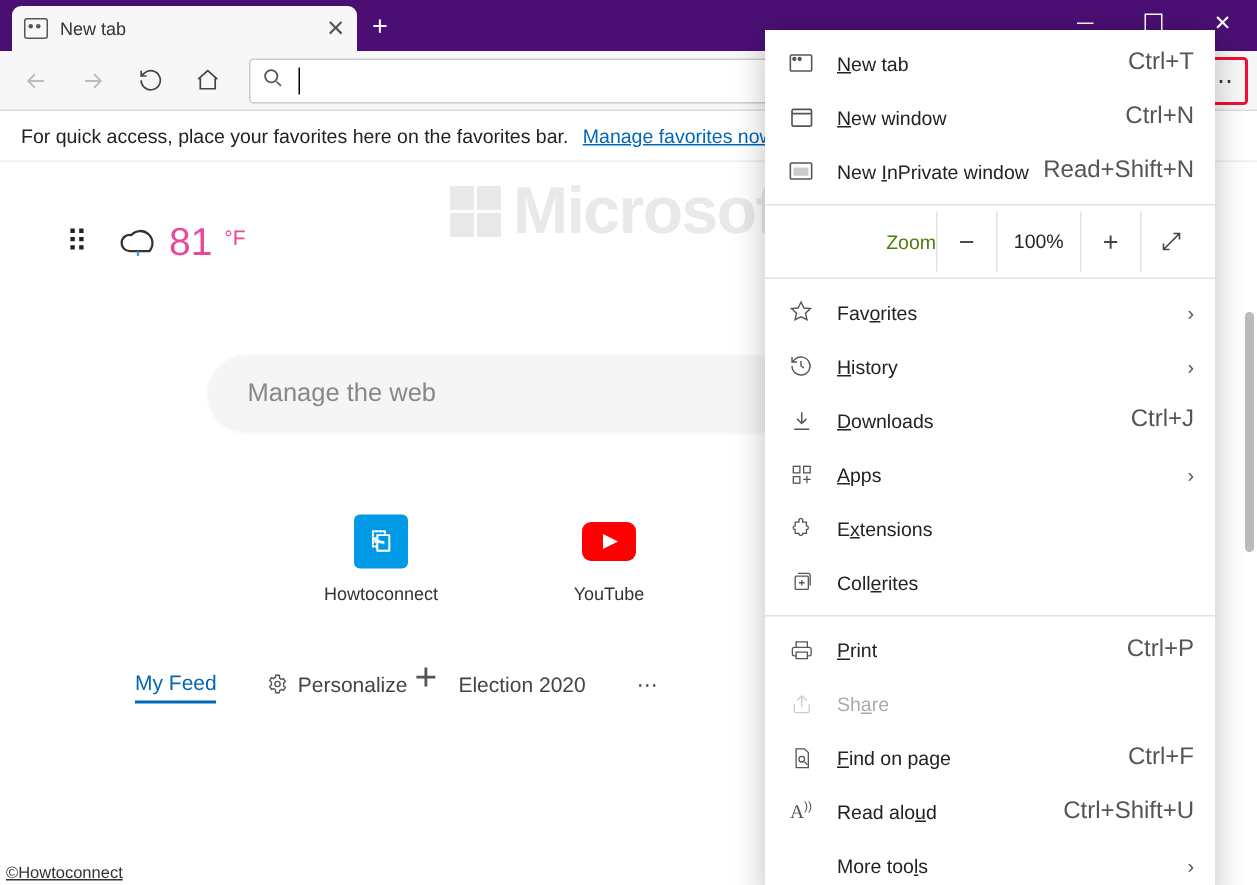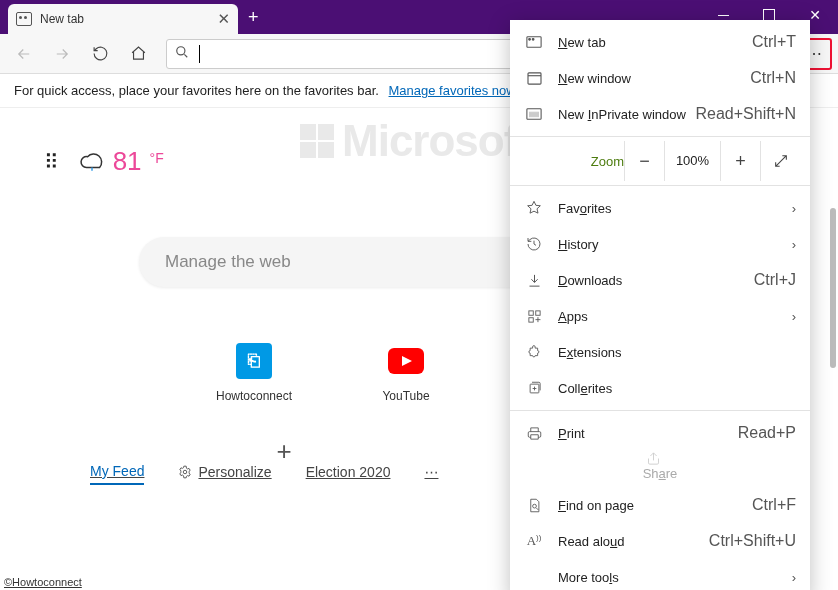--- a/index.html
+++ b/index.html
@@ -49,34 +49,34 @@
   
   .sites { display: flex; gap: 64px; margin: 56px 0 0 180px; }
   .site { display: flex; flex-direction: column; align-items: center; gap: 10px; font-size: 12px; color: #333; width: 88px; cursor: pointer; }
   .site .ico { width: 36px; height: 36px; display: flex; align-items: center; justify-content: center; border-radius: 4px; }
   .site .ico.h { background: #0099e5; color: #fff; font-weight: bold; font-size: 16px; }
   .site .ico.y { background: #fff; }
   .site .ico.y svg { width: 36px; height: 26px; }
   .site .lbl { text-align: left; white-space: nowrap; overflow: hidden; text-overflow: ellipsis; max-width: 100px; }
   .site.add .ico { font-size: 26px; color: #555; }
   
-  .feedtabs { position: absolute; bottom: 2px; left: 90px; display: flex; gap: 34px; font-size: 14px; color: #444; align-items: center; text-decoration: underline; }
+  .feedtabs { position: absolute; bottom: 18px; left: 90px; display: flex; gap: 34px; font-size: 14px; color: #444; align-items: center; }
   .feedtab { cursor: pointer; display: flex; align-items: center; gap: 6px; padding-bottom: 4px; }
   .feedtab.active { color: #0067b8; border-bottom: 2px solid #0067b8; font-weight: 500; }
   
   .footer-credit { position: absolute; bottom: 2px; left: 4px; font-size: 11px; color: #333; text-decoration: underline; }
   
   
   .scroll-rail { position: absolute; right: 2px; top: 76px; bottom: 6px; width: 6px; }
   .scroll-thumb { position: absolute; top: 132px; width: 6px; height: 160px; background: #bbb; border-radius: 3px; }
   
   
   .dropdown { position: absolute; top: 20px; right: 28px; width: 300px; background: #fff; box-shadow: 0 4px 20px rgba(0,0,0,0.25); font-size: 13px; color: #222; padding: 4px 0; z-index: 10; }
   .dd-row { display: flex; align-items: center; height: 36px; padding: 0 14px; cursor: pointer; }
-  .dd-row.disabled { color: #aaa; cursor: default; flex-direction: column; }
+  .dd-row.disabled { color: #aaa; cursor: default; }
   .dd-ico { width: 20px; display: flex; align-items: center; justify-content: center; color: #555; margin-right: 14px; }
   .dd-row.disabled .dd-ico { color: #ccc; }
   .dd-label { flex: 1; }
   .dd-label .ul { text-decoration: underline; }
   .dd-shortcut { color: #555; font-size: 16px; }
   .dd-chev { color: #555; margin-left: 8px; }
   .dd-sep { height: 1px; background: #e2e2e2; margin: 4px 0; }
   .dd-zoom { display: flex; align-items: center; height: 40px; padding: 0 10px; }
   .dd-zoom .zl { flex:1; text-align: right; color: #4d7c0f; }
   .dd-zoom .zbtn { width: 40px; height: 40px; display:flex; align-items:center; justify-content:center; cursor:pointer; font-size: 18px; color: #444; border-left: 1px solid #e2e2e2; }
@@ -316,21 +316,21 @@
     <span class="dd-label"><span>Coll</span><span class="ul">e</span><span>rites</span></span>
   </div>
   <div class="dd-sep"></div>
   <div class="dd-row">
     <span class="dd-ico">
         <svg width="15" height="15" viewBox="0 0 24 24" fill="none" stroke="#555" stroke-width="1.4">
           <path d="M6 9V3h12v6M6 18H4a2 2 0 0 1-2-2v-5a2 2 0 0 1 2-2h16a2 2 0 0 1 2 2v5a2 2 0 0 1-2 2h-2M6 14h12v7H6z"></path>
         </svg>
       </span>
     <span class="dd-label"><span class="ul">P</span><span>rint</span></span>
-    <span class="dd-shortcut">Read+P</span>
+    <span class="dd-shortcut">Ctrl+P</span>
   </div>
   <div class="dd-row disabled">
     <span class="dd-ico">
         <svg width="15" height="15" viewBox="0 0 24 24" fill="none" stroke="currentColor" stroke-width="1.4">
           <path d="M4 12v7a2 2 0 0 0 2 2h12a2 2 0 0 0 2-2v-7M12 3v12M7 8l5-5 5 5"></path>
         </svg>
       </span>
     <span class="dd-label"><span>Sh</span><span class="ul">a</span><span>re</span></span>
   </div>
   <div class="dd-row">

